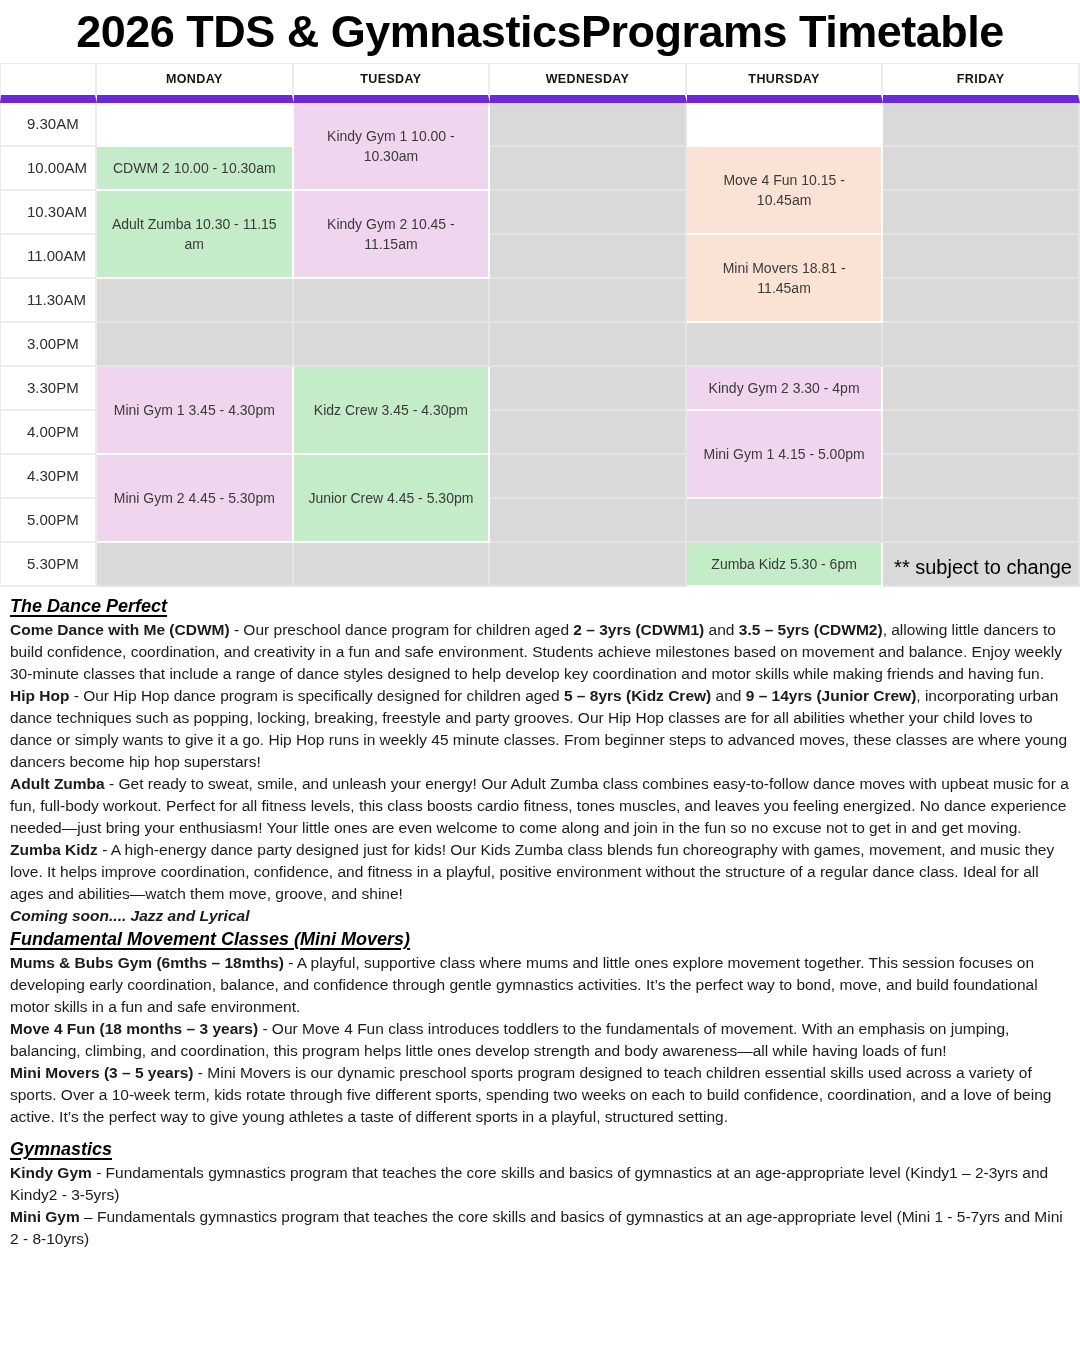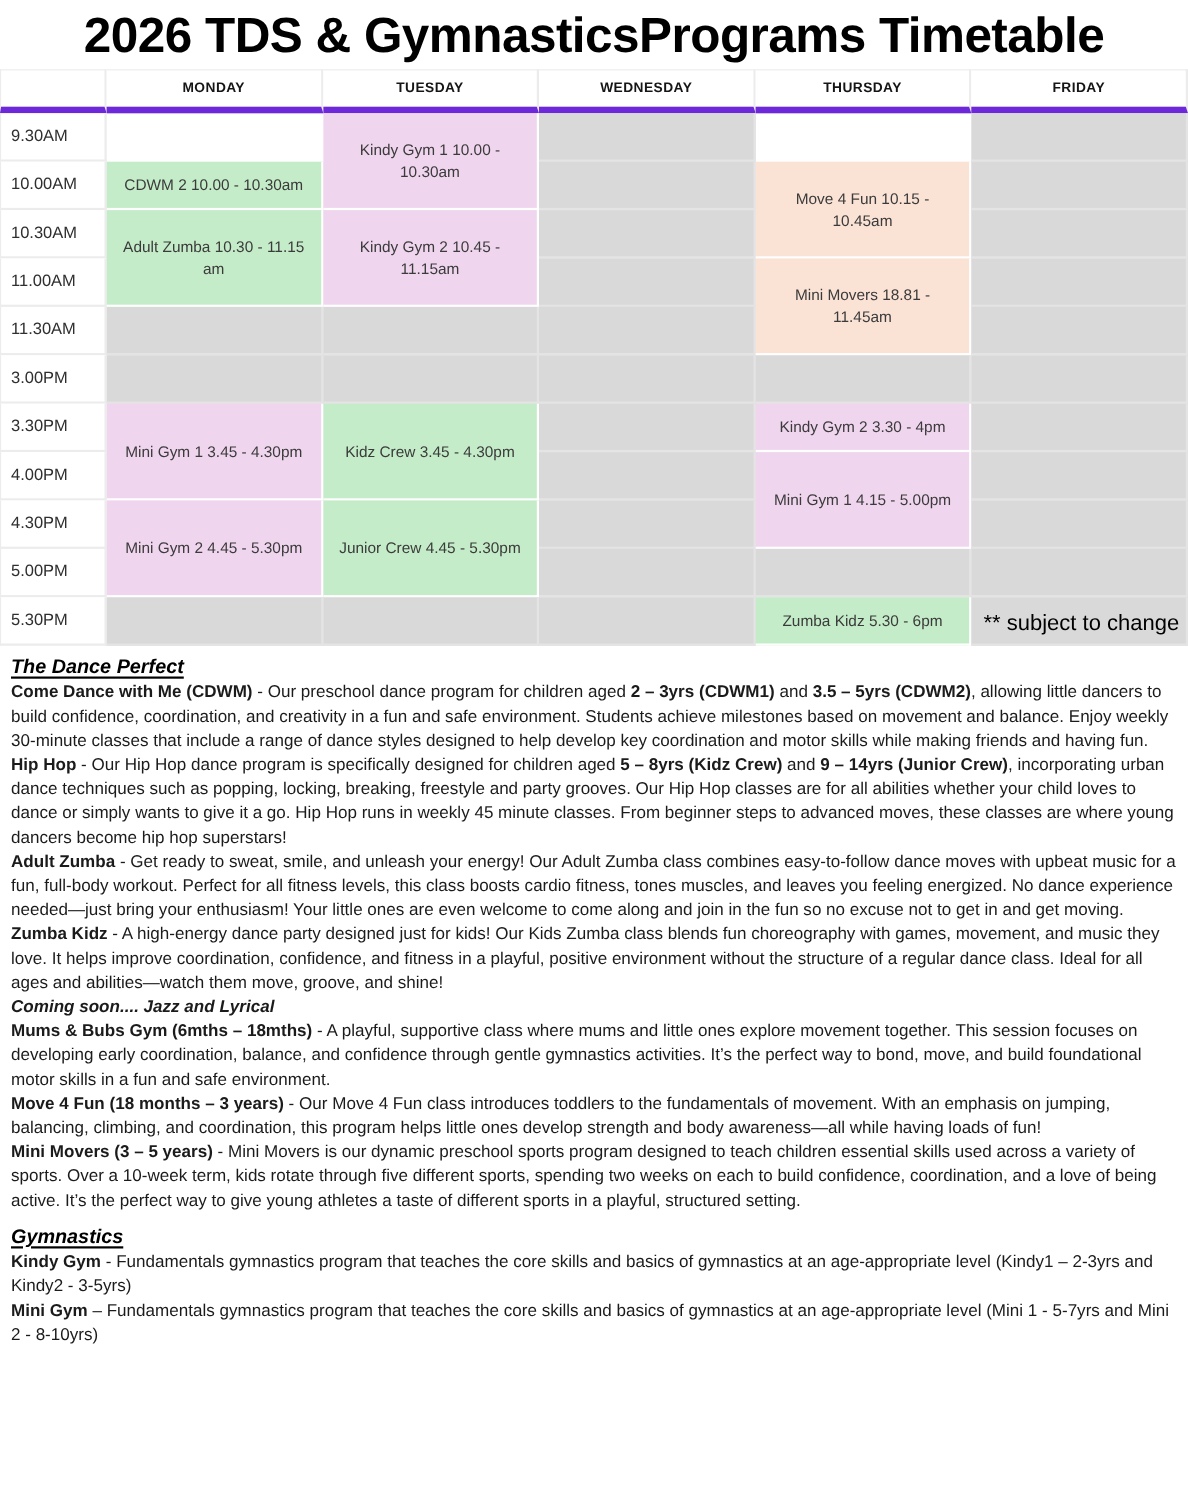--- a/index.html
+++ b/index.html
@@ -19,27 +19,27 @@
     grid-template-columns:97px repeat(5,1fr);
     grid-template-rows:40px repeat(11,44px);
   }
   .cell{
     box-sizing:border-box;display:flex;align-items:center;justify-content:center;
     text-align:center;font-size:14px;line-height:1.45;color:#3b3b3b;
     padding:2px 12px;border-right:2px solid #ffffff;border-bottom:2px solid #ffffff;
   }
   .head{
     background:#fff;font-weight:bold;font-size:12.5px;letter-spacing:0.4px;color:#151515;
-    border-right:2px solid #ececec;border-bottom:6px solid #6d28d9;border-top:1px solid #ececec;
+    border-right:2px solid #ececec;border-bottom:8px solid #6d28d9;border-top:1px solid #ececec;
     padding:2px 4px;
   }
   .corner{border-left:1px solid #ececec;}
   .timec{
     background:#fff;justify-content:flex-start;text-align:left;
-    padding:2px 2px 2px 9px;font-size:15px;color:#2f2f2f;
+    padding:2px 2px 2px 26px;font-size:15px;color:#2f2f2f;
     border-right:2px solid #ececec;border-bottom:2px solid #ececec;border-left:1px solid #ececec;
   }
   .green{background:var(--green,#c4ecc8);}
   .pink{background:var(--pink,#f0d5ee);}
   .peach{background:var(--peach,#fae2d5);}
   .empty{
     background:var(--empty,#d9d9d9);
     border-right:2px solid #e4e4e4;border-bottom:2px solid #e4e4e4;
   }
   .notecell{
@@ -140,20 +140,21 @@
     <p><b>Come Dance with Me (CDWM)</b><span> - Our preschool dance program for children aged </span><b>2 – 3yrs (CDWM1)</b><span> and </span><b>3.5 – 5yrs (CDWM2)</b><span>, allowing little dancers to build confidence, coordination, and creativity in a fun and safe environment. Students achieve milestones based on movement and balance. Enjoy weekly 30-minute classes that include a range of dance styles designed to help develop key coordination and motor skills while making friends and having fun.</span></p>
 
     <p><b>Hip Hop</b><span> - Our Hip Hop dance program is specifically designed for children aged </span><b>5 – 8yrs (Kidz Crew)</b><span> and </span><b>9 – 14yrs (Junior Crew)</b><span>, incorporating urban dance techniques such as popping, locking, breaking, freestyle and party grooves. Our Hip Hop classes are for all abilities whether your child loves to dance or simply wants to give it a go. Hip Hop runs in weekly 45 minute classes. From beginner steps to advanced moves, these classes are where young dancers become hip hop superstars!</span></p>
 
     <p><b>Adult Zumba</b><span> - Get ready to sweat, smile, and unleash your energy! Our Adult Zumba class combines easy-to-follow dance moves with upbeat music for a fun, full-body workout. Perfect for all fitness levels, this class boosts cardio fitness, tones muscles, and leaves you feeling energized. No dance experience needed—just bring your enthusiasm! Your little ones are even welcome to come along and join in the fun so no excuse not to get in and get moving.</span></p>
 
     <p><b>Zumba Kidz</b><span> - A high-energy dance party designed just for kids! Our Kids Zumba class blends fun choreography with games, movement, and music they love. It helps improve coordination, confidence, and fitness in a playful, positive environment without the structure of a regular dance class. Ideal for all ages and abilities—watch them move, groove, and shine!</span></p>
 
     <p class="coming">Coming soon.... Jazz and Lyrical</p>
 
+    <h2>Fundamental Movement Classes (Mini Movers)</h2>
 
     <p><b>Mums &amp; Bubs Gym (6mths – 18mths)</b><span> - A playful, supportive class where mums and little ones explore movement together. This session focuses on developing early coordination, balance, and confidence through gentle gymnastics activities. It’s the perfect way to bond, move, and build foundational motor skills in a fun and safe environment.</span></p>
 
     <p><b>Move 4 Fun (18 months – 3 years)</b><span> - Our Move 4 Fun class introduces toddlers to the fundamentals of movement. With an emphasis on jumping, balancing, climbing, and coordination, this program helps little ones develop strength and body awareness—all while having loads of fun!</span></p>
 
     <p><b>Mini Movers (3 – 5 years)</b><span> - Mini Movers is our dynamic preschool sports program designed to teach children essential skills used across a variety of sports. Over a 10-week term, kids rotate through five different sports, spending two weeks on each to build confidence, coordination, and a love of being active. It’s the perfect way to give young athletes a taste of different sports in a playful, structured setting.</span></p>
 
     <h2 class="spaced">Gymnastics</h2>
 
     <p><b>Kindy Gym</b><span> - Fundamentals gymnastics program that teaches the core skills and basics of gymnastics at an age-appropriate level (Kindy1 – 2-3yrs and Kindy2 - 3-5yrs)</span></p>

